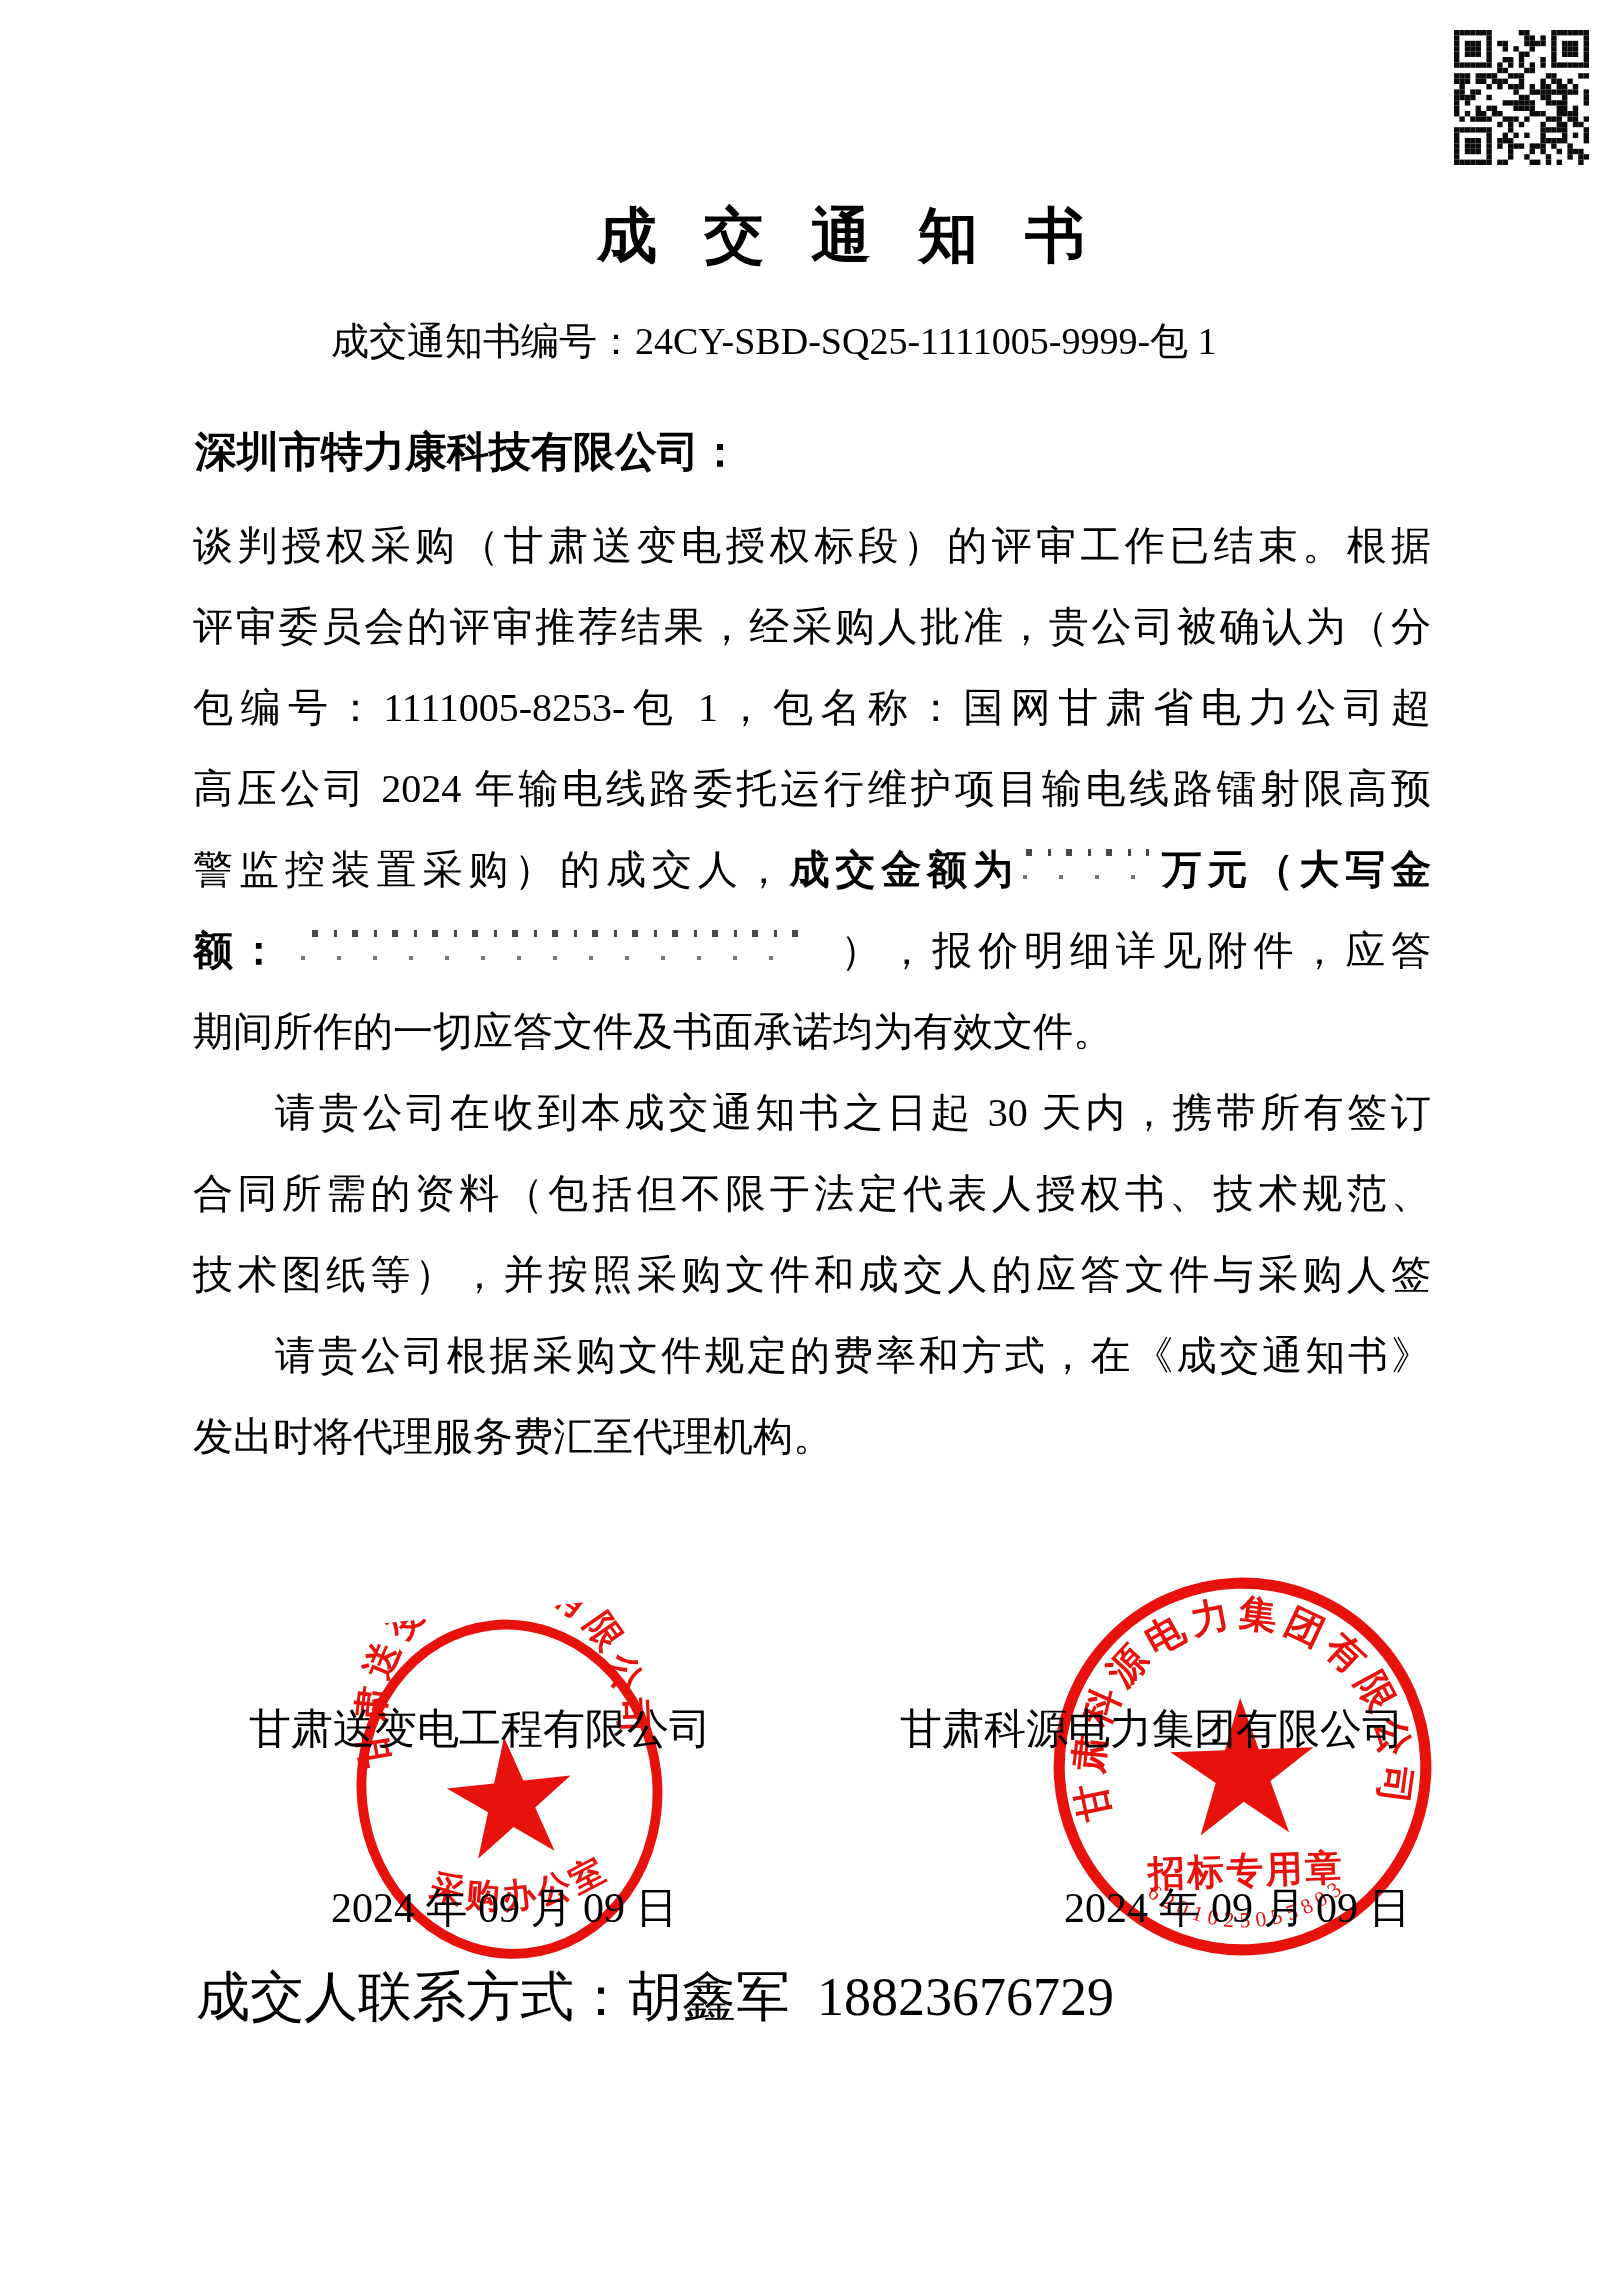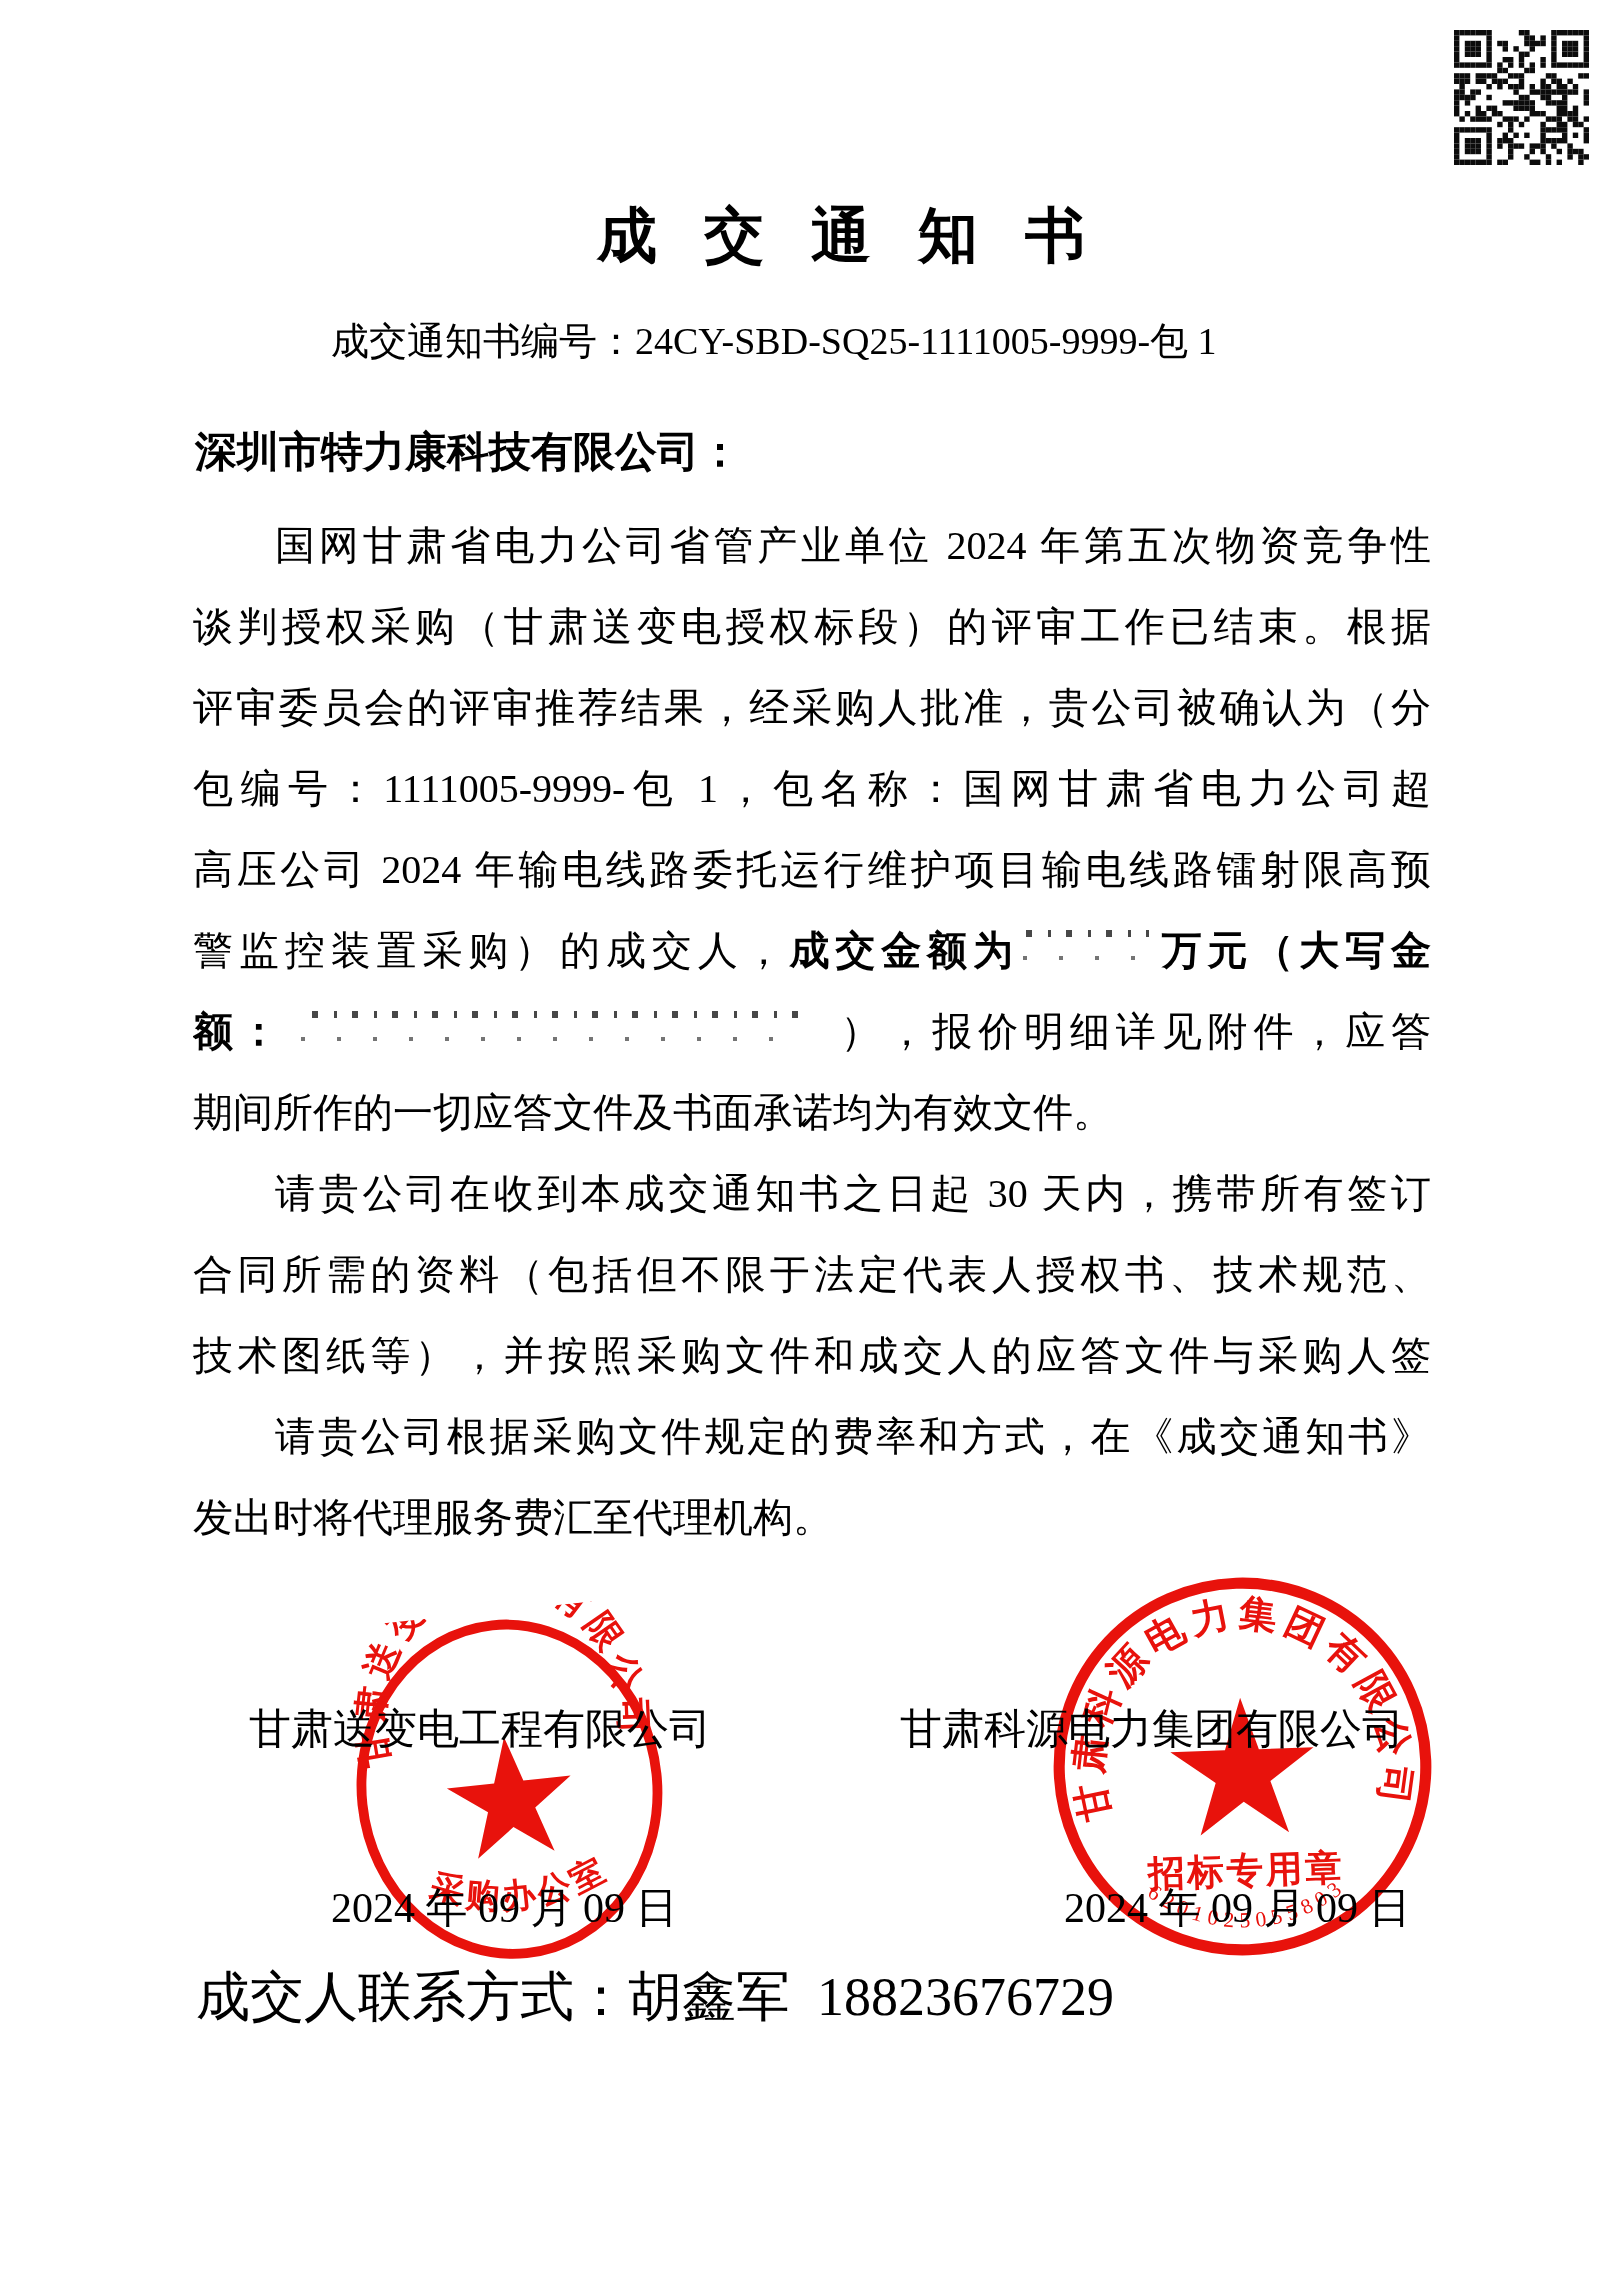--- a/index.html
+++ b/index.html
@@ -354,24 +354,23 @@
       <rect x="189.52" y="197.76" width="8.24" height="8.24" fill="#0c0c0c"></rect>
     </svg>
 
   <div class="title">成交通知书</div>
 
   <div class="docnum"><span>成交通知书编号：</span><span>24CY-SBD-SQ25-1111005-9999-包 1</span></div>
 
   <div class="addressee">深圳市特力康科技有限公司：</div>
 
   <div class="bodytext" id="body-paragraphs">
-      <div class="line indent"><span>国网甘肃省电力公司省管产业单位 2024 年第五次物资竞争性</span></div>
       <div class="line"><span>谈判授权采购（甘肃送变电授权标段）的评审工作已结束。根据</span></div>
       <div class="line"><span>评审委员会的评审推荐结果，经采购人批准，贵公司被确认为（分</span></div>
-      <div class="line"><span>包编号：1111005-9999-包 1，包名称：国网甘肃省电力公司超</span></div>
+      <div class="line"><span>包编号：1111005-8253-包 1，包名称：国网甘肃省电力公司超</span></div>
       <div class="line"><span>高压公司 2024 年输电线路委托运行维护项目输电线路镭射限高预</span></div>
       <div class="line"><span>警监控装置采购）的成交人，</span><b>成交金额为</b><span class="redact" style="width: 137px;"></span><b>万元（大写金</b></div>
       <div class="line"><b>额：</b><span class="redact" style="width: 550px;"></span><span>），报价明细详见附件，应答</span></div>
       <div class="line end"><span>期间所作的一切应答文件及书面承诺均为有效文件。</span></div>
       <div class="line indent"><span>请贵公司在收到本成交通知书之日起 30 天内，携带所有签订</span></div>
       <div class="line"><span>合同所需的资料（包括但不限于法定代表人授权书、技术规范、</span></div>
       <div class="line"><span>技术图纸等），并按照采购文件和成交人的应答文件与采购人签</span></div>
       <div class="line indent"><span>请贵公司根据采购文件规定的费率和方式，在《成交通知书》</span></div>
       <div class="line end"><span>发出时将代理服务费汇至代理机构。</span></div>
     </div>

